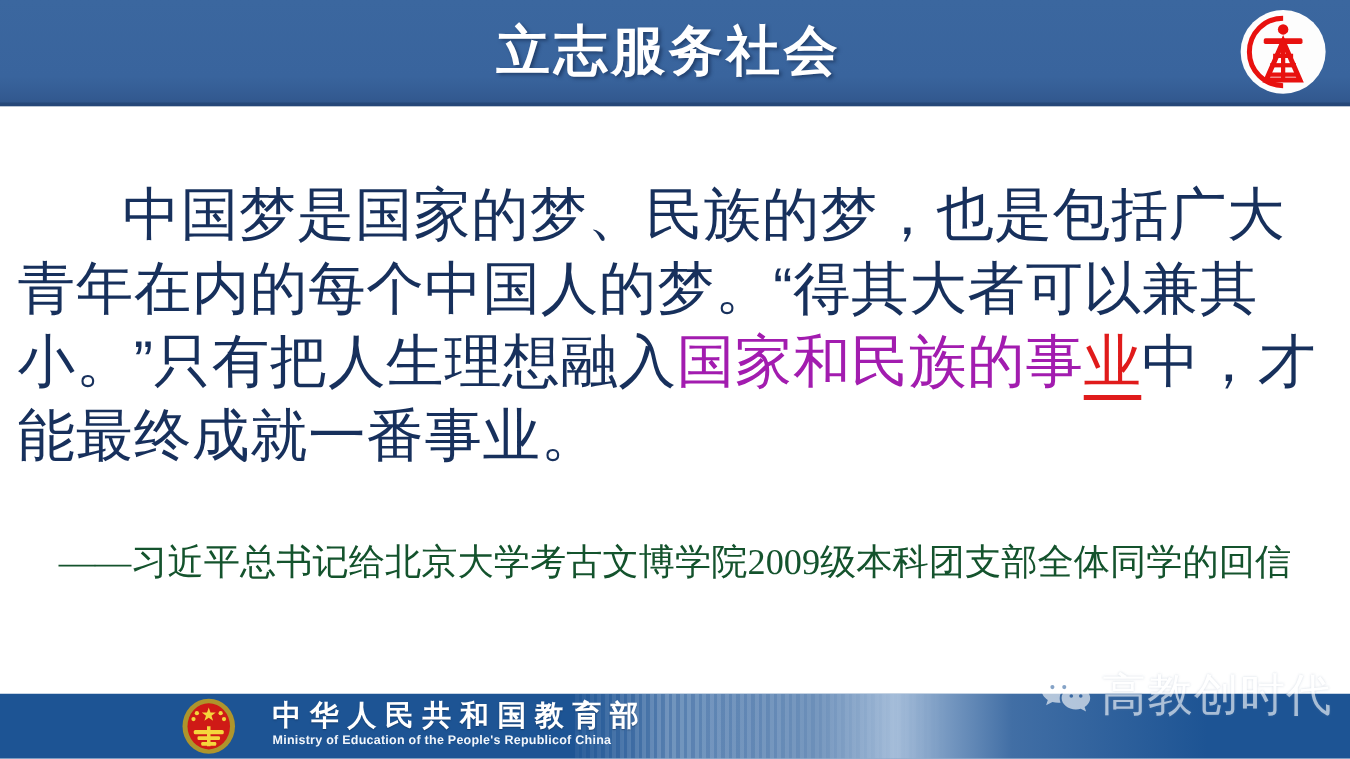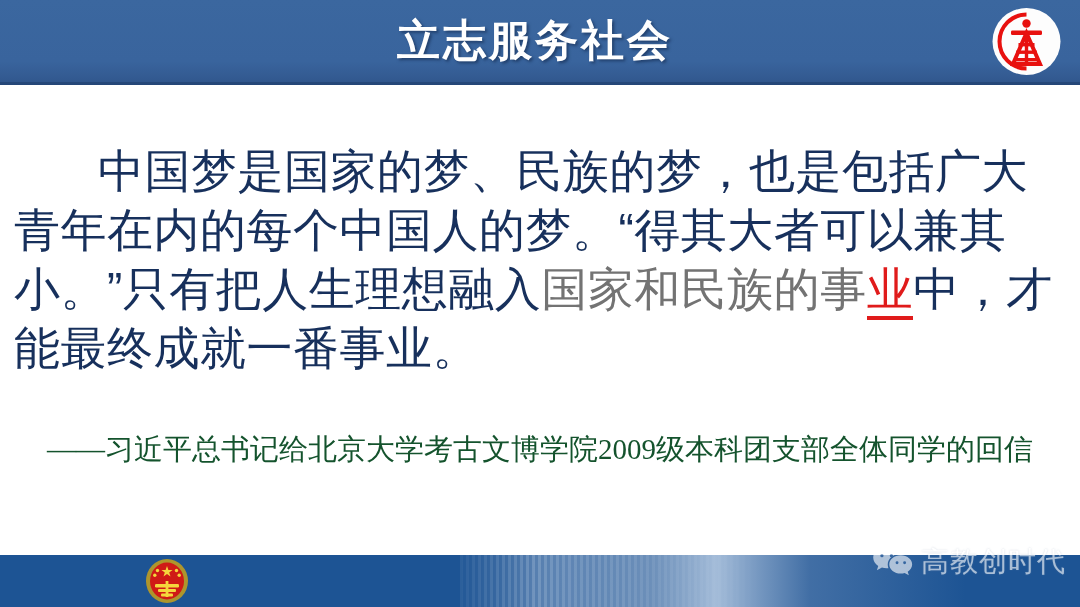--- a/index.html
+++ b/index.html
@@ -68,21 +68,21 @@
     top: 142px;
     width: 1052px;
     font-size: 46px;
     line-height: 59px;
     color: #17305c;
     letter-spacing: 0.5px;
     font-family: "Liberation Sans", sans-serif;
     word-break: break-all;
   }
   #body-copy .indent { display: inline-block; width: 84px; }
-  #body-copy .hl { color: #737373; margin-top: 44px; }
+  #body-copy .hl { color: #a21caf; margin-top: 44px; }
   #body-copy .hl-u {
     color: #e01b1b;
     border-bottom: 4px solid #e01b1b;
     padding-bottom: 1px;
   }
 
   
   #attribution {
     position: absolute;
     left: 0; top: 430px;
@@ -158,21 +158,21 @@
     position: absolute;
     right: 14px;
     bottom: 26px;
     display: flex;
     align-items: center;
     gap: 8px;
     z-index: 9;
     opacity: 0.62;
   }
   #watermark-label {
-    font-size: 28px;
+    font-size: 36px;
     color: #ffffff;
     letter-spacing: 1px;
     text-shadow: 0 0 2px rgba(120,140,170,0.55);
     white-space: nowrap;
   }
 </style>
 </head>
 <body>
 
 <div id="slide">
@@ -214,20 +214,24 @@
         <circle cx="11.8" cy="18.2" r="1.7" fill="#f5d63c"></circle>
         <circle cx="33.5" cy="13.5" r="1.7" fill="#f5d63c"></circle>
         <circle cx="36.2" cy="18.2" r="1.7" fill="#f5d63c"></circle>
         <rect x="12" y="27" width="24" height="3.4" rx="1.2" fill="#f5d63c"></rect>
         <rect x="15" y="32" width="18" height="3" rx="1" fill="#f5d63c"></rect>
         <rect x="18" y="36.6" width="12" height="3" rx="1" fill="#f5d63c"></rect>
         <rect x="22.6" y="24" width="2.8" height="16" fill="#f5d63c"></rect>
       </svg>
     </div>
 
+    <div id="footer-text-block">
+      <div id="footer-cn">中华人民共和国教育部</div>
+      <div id="footer-en">Ministry of Education of the People's Republicof China</div>
+    </div>
   </div>
 
   <div id="watermark">
     <span>
       <svg viewBox="0 0 42 32" width="42" height="31" aria-hidden="true">
         <path d="M15.5 2C7.8 2 1.6 6.9 1.6 13c0 3.5 2 6.6 5.2 8.6L5.4 26l5.2-2.7c1.5.4 3.1.7 4.9.7.6 0 1.2 0 1.8-.1-.5-1.2-.7-2.4-.7-3.7 0-6.3 6.3-11.4 14.1-11.4.6 0 1.1 0 1.7.1C30.8 5.1 23.8 2 15.5 2z" fill="#ffffff"></path>
         <circle cx="10.6" cy="11" r="1.7" fill="#3c6ba5"></circle>
         <circle cx="20.4" cy="11" r="1.7" fill="#3c6ba5"></circle>
         <path d="M41.8 20.1c0-5.2-5.3-9.4-11.8-9.4S18.2 14.9 18.2 20.1c0 5.2 5.3 9.4 11.8 9.4 1.4 0 2.8-.2 4-.6l4.4 2.3-1.2-3.7c2.8-1.7 4.6-4.4 4.6-7.4z" fill="#ffffff"></path>
         <circle cx="26.2" cy="18.4" r="1.5" fill="#3c6ba5"></circle>

